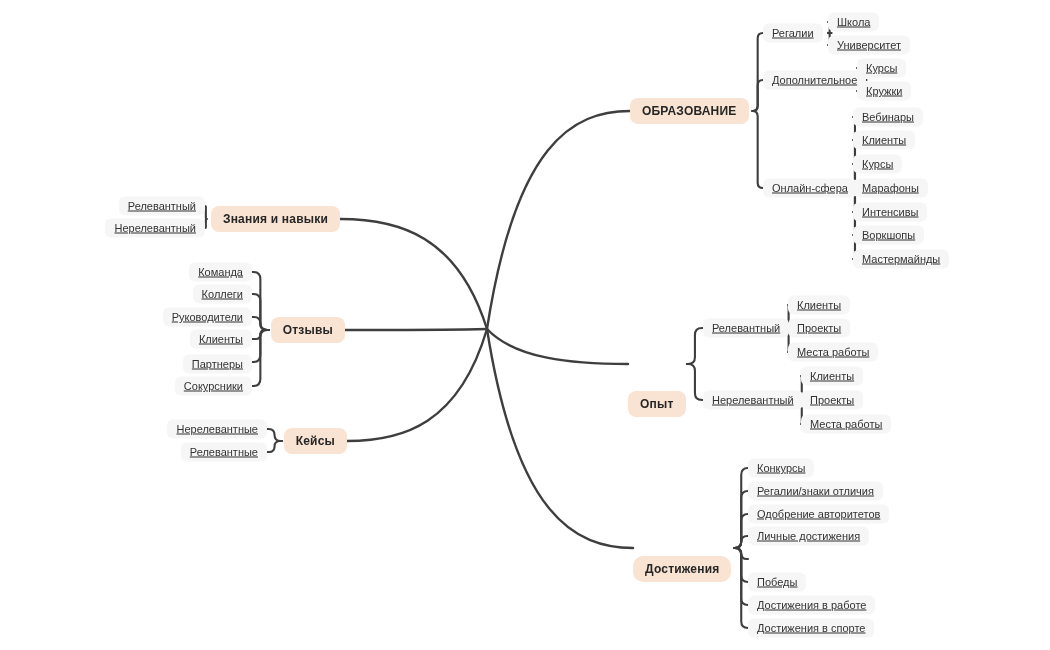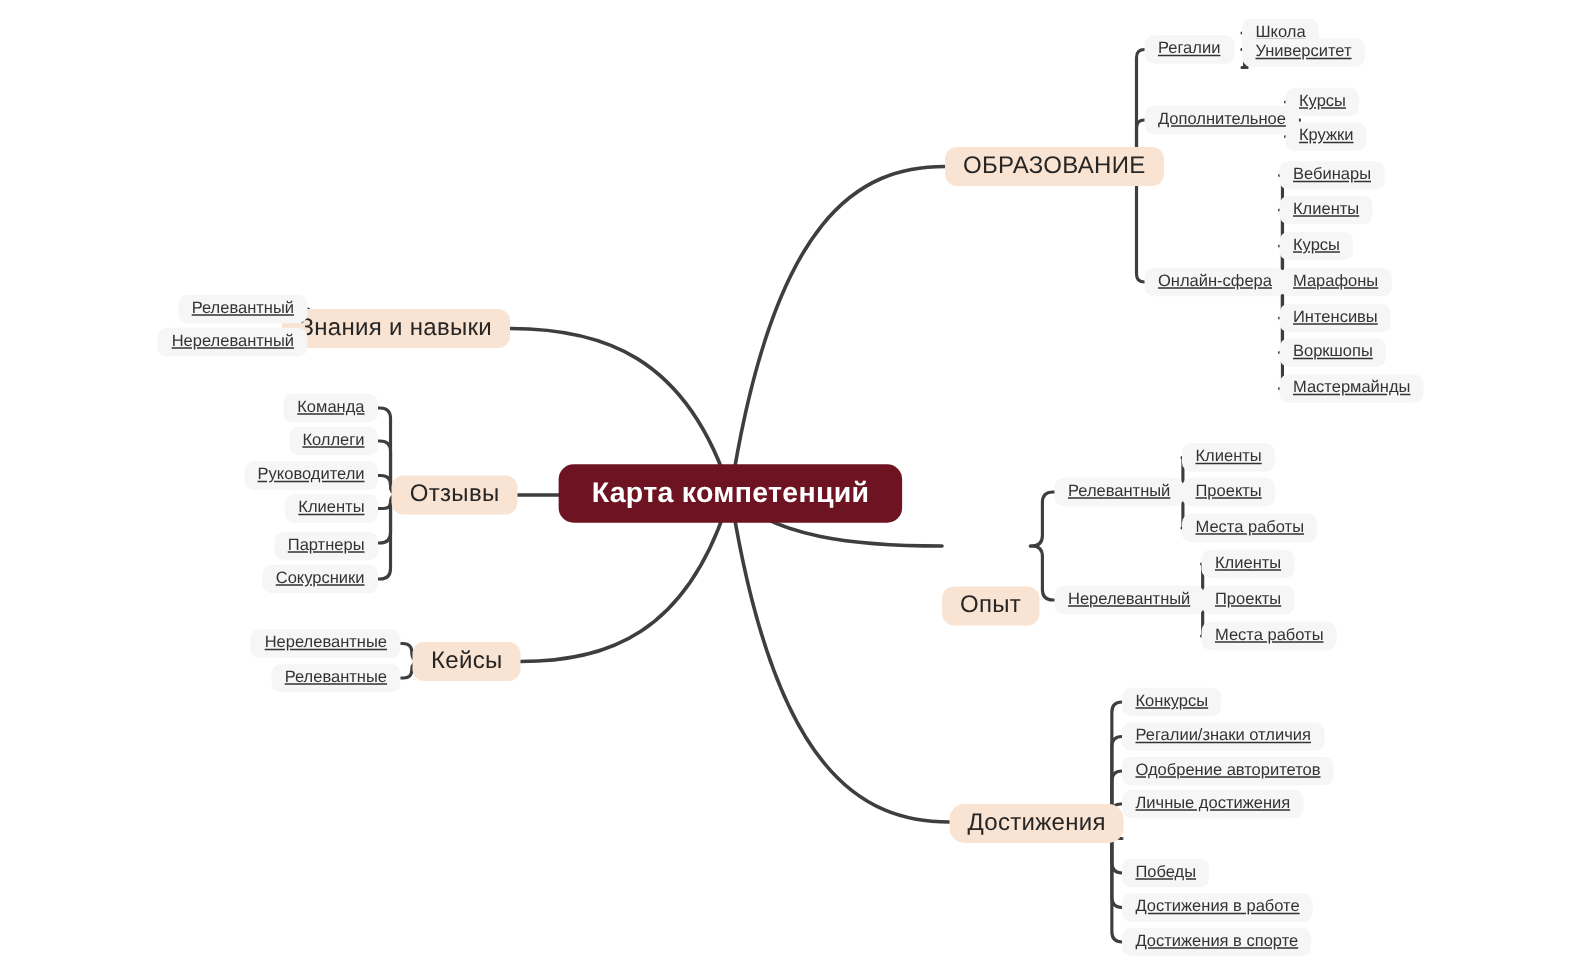--- a/index.html
+++ b/index.html
@@ -22,21 +22,21 @@
   }
   .root{
     transform:translate(-50%,-50%);
     background:var(--root-bg);color:var(--root-text);
     font-size:19px;font-weight:bold;line-height:21px;
     padding:9px 22px;border-radius:10px;letter-spacing:.2px;
     z-index:3;
   }
   .branch{
     background:var(--branch-bg);color:var(--branch-text);
-    font-size:16px;font-weight:400;line-height:16px;
+    font-size:12px;font-weight:700;line-height:16px;
     padding:5px 12px;border-radius:8px;letter-spacing:.2px;
     z-index:2;
   }
   .leaf{
     background:var(--leaf-bg);color:var(--leaf-text);
     font-size:11px;font-weight:normal;line-height:11px;
     padding:4px 9px;border-radius:6px;
     z-index:2;
     text-decoration:underline;
   }
@@ -86,46 +86,45 @@
       <path d="M206.703125,219 L206.703125,219 Q205.8515625,219 205.8515625,219.8515625 L205.8515625,227.1484375 Q205.8515625,228 205,228 L205,228" fill="none" stroke="#3e3e3e" stroke-width="2.1" stroke-linecap="round" stroke-linejoin="round"></path>
       <path d="M268.703125,330 L267.3515625,330 Q260.3515625,330 260.3515625,323 L260.3515625,279 Q260.3515625,272 253.3515625,272 L252,272" fill="none" stroke="#3e3e3e" stroke-width="2.1" stroke-linecap="round" stroke-linejoin="round"></path>
       <path d="M268.703125,330 L267.3515625,330 Q260.3515625,330 260.3515625,323 L260.3515625,301 Q260.3515625,294 253.3515625,294 L252,294" fill="none" stroke="#3e3e3e" stroke-width="2.1" stroke-linecap="round" stroke-linejoin="round"></path>
       <path d="M268.703125,330 L266.8515625,330 Q260.3515625,330 260.3515625,323.5 L260.3515625,323.5 Q260.3515625,317 253.8515625,317 L252,317" fill="none" stroke="#3e3e3e" stroke-width="2.1" stroke-linecap="round" stroke-linejoin="round"></path>
       <path d="M268.703125,330 L264.8515625,330 Q260.3515625,330 260.3515625,334.5 L260.3515625,334.5 Q260.3515625,339 255.8515625,339 L252,339" fill="none" stroke="#3e3e3e" stroke-width="2.1" stroke-linecap="round" stroke-linejoin="round"></path>
       <path d="M268.703125,330 L267.3515625,330 Q260.3515625,330 260.3515625,337 L260.3515625,355 Q260.3515625,362 253.3515625,362 L252,362" fill="none" stroke="#3e3e3e" stroke-width="2.1" stroke-linecap="round" stroke-linejoin="round"></path>
       <path d="M268.703125,330 L267.3515625,330 Q260.3515625,330 260.3515625,337 L260.3515625,379 Q260.3515625,386 253.3515625,386 L252,386" fill="none" stroke="#3e3e3e" stroke-width="2.1" stroke-linecap="round" stroke-linejoin="round"></path>
       <path d="M282.09375,441 L280.546875,441 Q274.546875,441 274.546875,435 L274.546875,435 Q274.546875,429 268.546875,429 L267,429" fill="none" stroke="#3e3e3e" stroke-width="2.1" stroke-linecap="round" stroke-linejoin="round"></path>
       <path d="M282.09375,441 L280.046875,441 Q274.546875,441 274.546875,446.5 L274.546875,446.5 Q274.546875,452 269.046875,452 L267,452" fill="none" stroke="#3e3e3e" stroke-width="2.1" stroke-linecap="round" stroke-linejoin="round"></path>
     </svg>
-  <div class="node root" id="root-node" style="left: 487px; top: 329px;">Карта компетенций</div>
 <div class="node branch" style="left: 630px; top: 111px;">ОБРАЗОВАНИЕ</div>
     <div class="node leaf" style="left: 763px; top: 33px;">Регалии</div>
     <div class="node leaf" style="left: 828px; top: 22px;">Школа</div>
-    <div class="node leaf" style="left: 828px; top: 35px;">Университет</div>
+    <div class="node leaf" style="left: 828px; top: 45px;">Университет</div>
     <div class="node leaf" style="left: 763px; top: 80px;">Дополнительное</div>
     <div class="node leaf" style="left: 857px; top: 68px;">Курсы</div>
     <div class="node leaf" style="left: 857px; top: 91px;">Кружки</div>
     <div class="node leaf" style="left: 763px; top: 188px;">Онлайн-сфера</div>
     <div class="node leaf" style="left: 853px; top: 117px;">Вебинары</div>
     <div class="node leaf" style="left: 853px; top: 140px;">Клиенты</div>
     <div class="node leaf" style="left: 853px; top: 164px;">Курсы</div>
     <div class="node leaf" style="left: 853px; top: 188px;">Марафоны</div>
     <div class="node leaf" style="left: 853px; top: 212px;">Интенсивы</div>
     <div class="node leaf" style="left: 853px; top: 235px;">Воркшопы</div>
     <div class="node leaf" style="left: 853px; top: 259px;">Мастермайнды</div>
     <div class="node branch" style="left: 628px; top: 364px; margin-top: 40px;">Опыт</div>
     <div class="node leaf" style="left: 703px; top: 328px;">Релевантный</div>
     <div class="node leaf" style="left: 788px; top: 305px;">Клиенты</div>
     <div class="node leaf" style="left: 788px; top: 328px;">Проекты</div>
     <div class="node leaf" style="left: 788px; top: 352px;">Места работы</div>
     <div class="node leaf" style="left: 703px; top: 400px;">Нерелевантный</div>
     <div class="node leaf" style="left: 801px; top: 376px;">Клиенты</div>
     <div class="node leaf" style="left: 801px; top: 400px;">Проекты</div>
     <div class="node leaf" style="left: 801px; top: 424px;">Места работы</div>
-    <div class="node branch" style="left: 633px; top: 549px; border-radius: 10px;">Достижения</div>
+    <div class="node branch" style="left: 633px; top: 569px; border-radius: 10px;">Достижения</div>
     <div class="node leaf" style="left: 748px; top: 468px;">Конкурсы</div>
     <div class="node leaf" style="left: 748px; top: 491px;">Регалии/знаки отличия</div>
     <div class="node leaf" style="left: 748px; top: 514px;">Одобрение авторитетов</div>
     <div class="node leaf" style="left: 748px; top: 536px;">Личные достижения</div>
     <div class="node leaf" style="left: 748px; top: 582px;">Победы</div>
     <div class="node leaf" style="left: 748px; top: 605px;">Достижения в работе</div>
     <div class="node leaf" style="left: 748px; top: 628px;">Достижения в спорте</div>
     <div class="node branch" style="right: 710px; top: 219px;">Знания и навыки</div>
     <div class="node leaf" style="right: 845px; top: 206px;">Релевантный</div>
     <div class="node leaf" style="right: 845px; top: 228px;">Нерелевантный</div>

